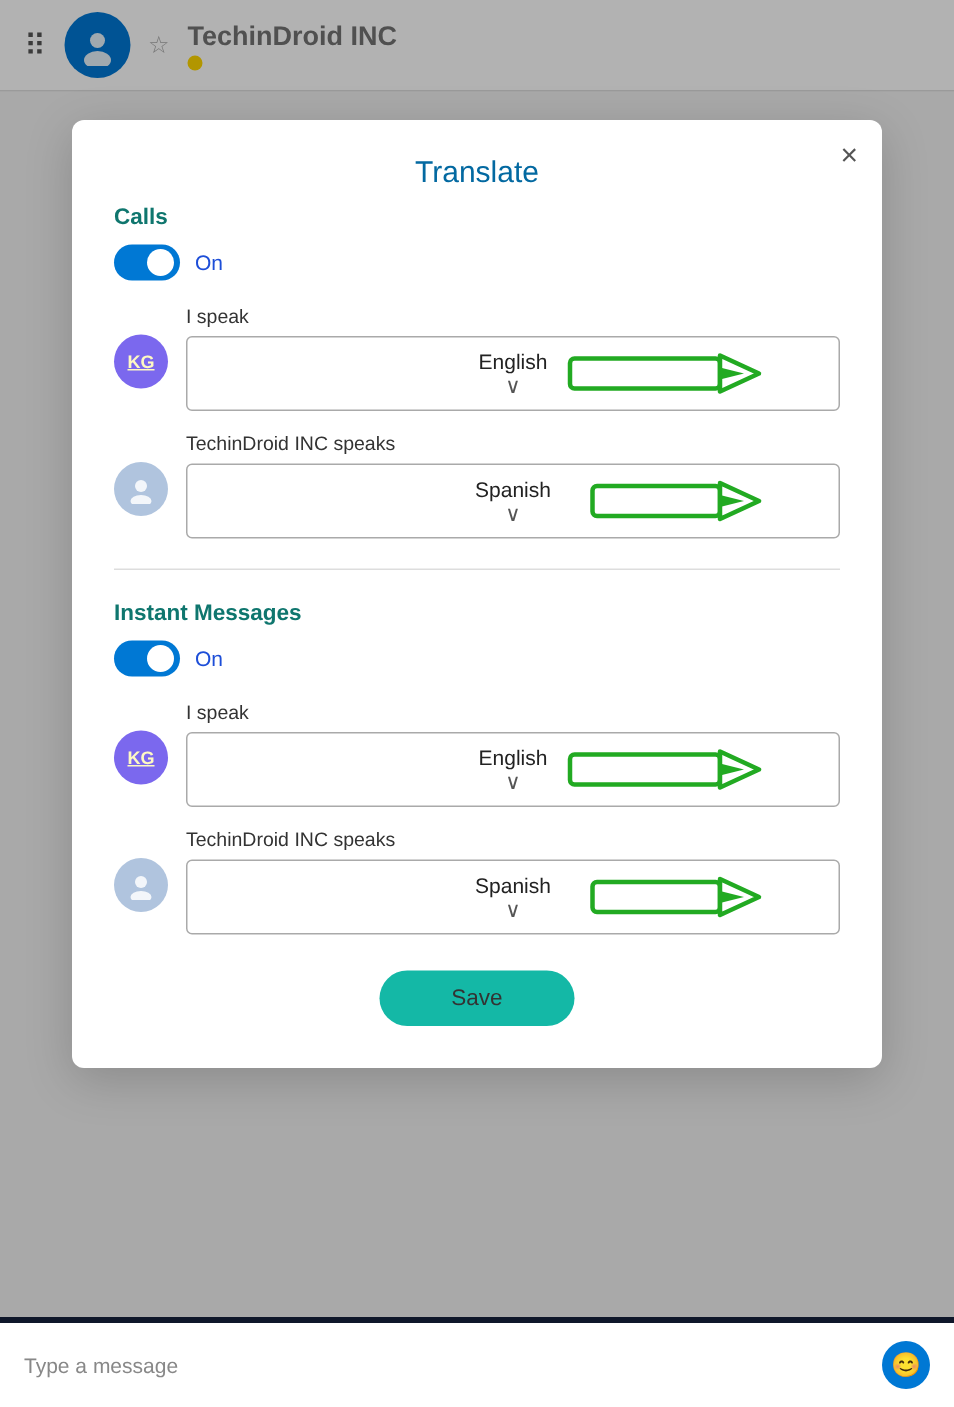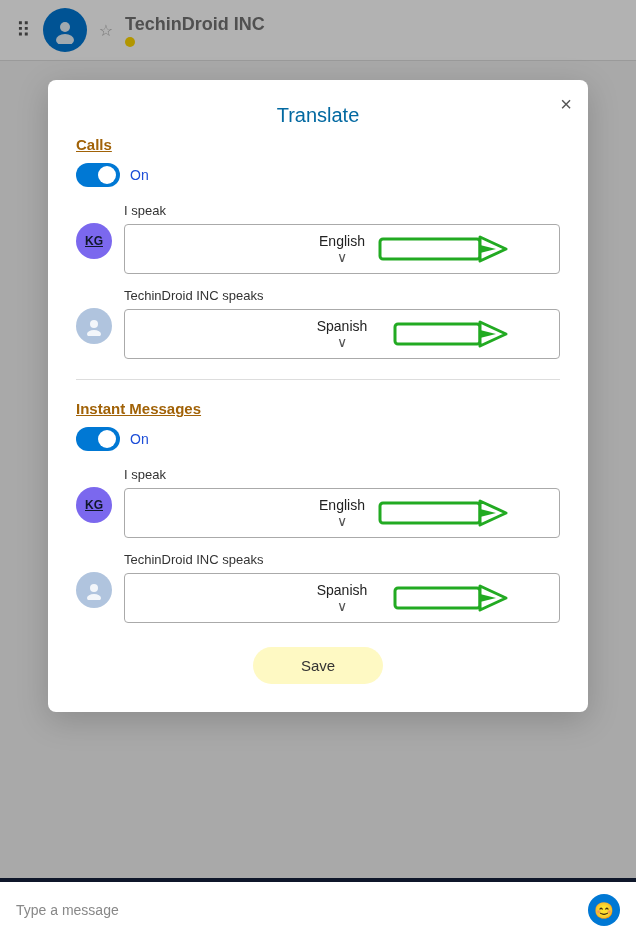--- a/index.html
+++ b/index.html
@@ -126,23 +126,22 @@
       text-align: center;
       font-size: 20px;
       font-weight: 500;
       color: #0369a1;
       margin-bottom: 9px;
     }
 
     .section-label {
       font-size: 15px;
       font-weight: 700;
-      color: #a16207;
+      color: #0f766e;
       margin-bottom: 10px;
-      text-decoration: underline;
     }
 
     .toggle-row {
       display: flex;
       align-items: center;
       gap: 10px;
       margin-bottom: 16px;
     }
 
     .toggle {
@@ -172,21 +171,21 @@
       align-items: flex-start;
       gap: 12px;
       margin-bottom: 14px;
     }
 
     .avatar-small {
       width: 36px; height: 36px;
       border-radius: 50%;
       background: #b0c4de;
       display: flex; align-items: center; justify-content: center;
-      color: #0f172a;
+      color: #fef9c3;
       font-size: 13px;
       font-weight: 700;
       flex-shrink: 0;
       margin-top: 20px;
       text-decoration: underline;
     }
 
     .avatar-small.kg {
       background: #7b68ee;
       font-size: 12px;
@@ -238,21 +237,21 @@
     .divider {
       border: none;
       border-top: 1px solid #ddd;
       margin: 20px 0;
     }
 
     .save-btn {
       display: block;
       margin: 24px auto 0;
       padding: 10px 48px;
-      background: #fef9c3;
+      background: #14b8a6;
       border: none;
       border-radius: 20px;
       font-size: 15px;
       color: #333;
       cursor: pointer;
       font-weight: 400;
     }
 
     .dropdown-wrapper {
       position: relative;

